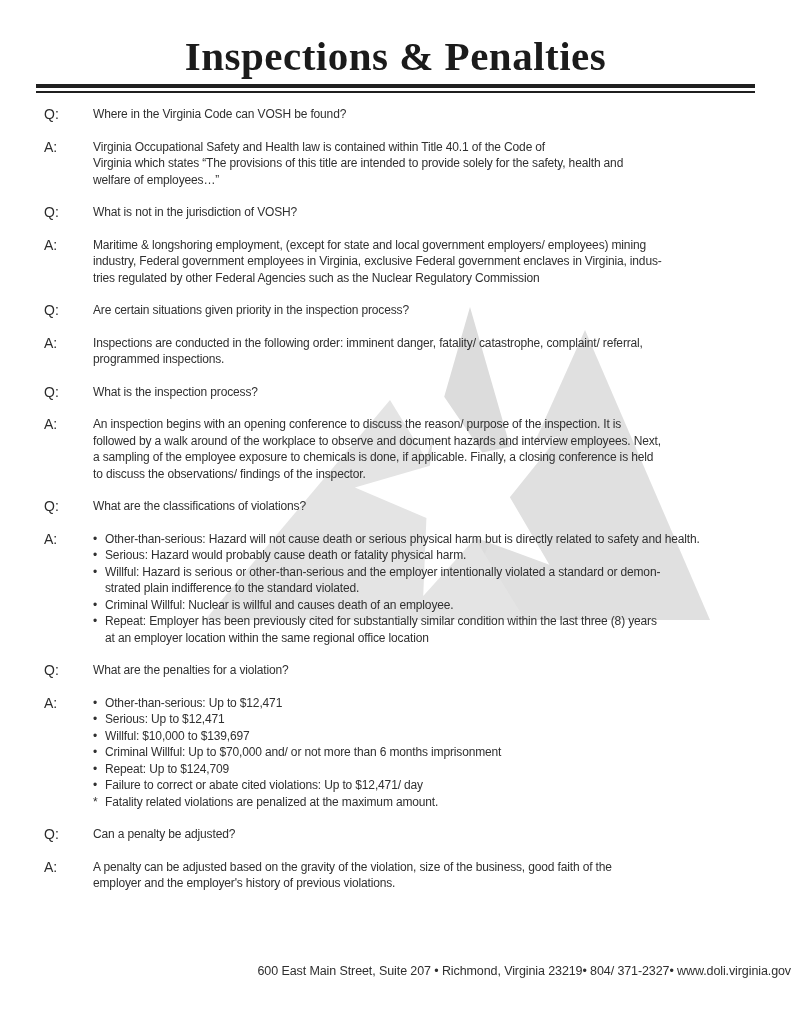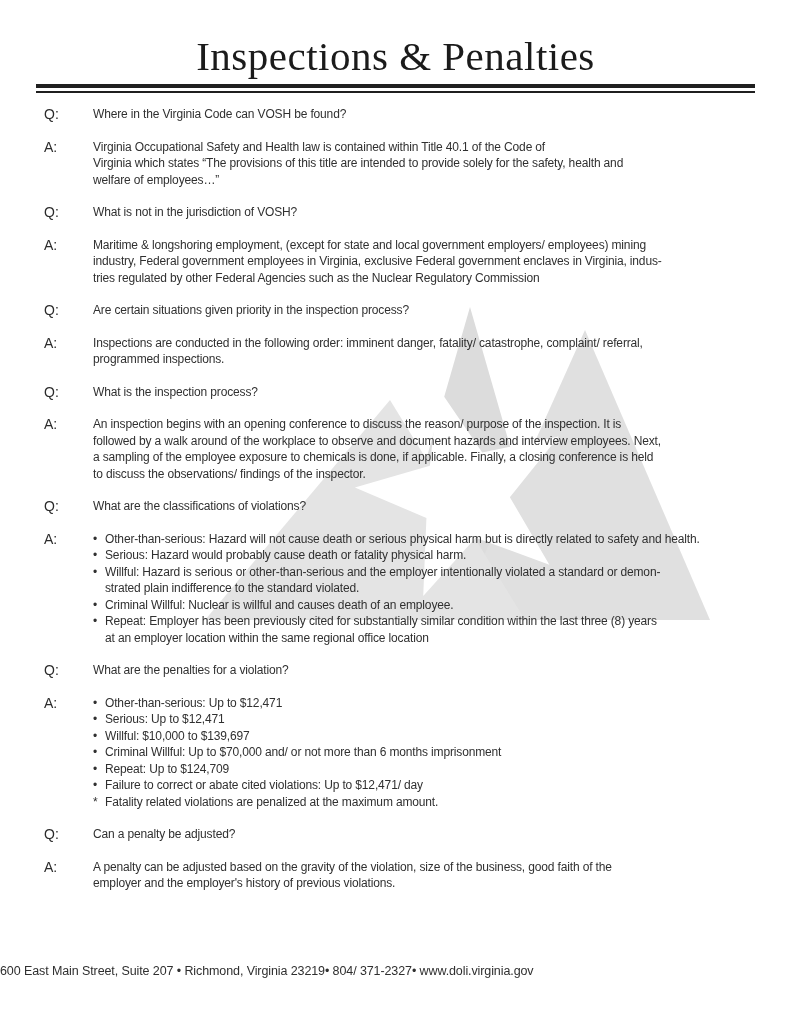--- a/index.html
+++ b/index.html
@@ -18,21 +18,21 @@
     width:540px; height:335px;
     z-index:0;
     pointer-events:none;
   }
   .content { position:relative; z-index:1; }
 
   .title {
     padding-top:34px;
     text-align:center;
     font-family:"Liberation Serif", serif;
-    font-weight:normal;
+    font-weight:bold;
     font-size:41px;
     letter-spacing:0.5px;
     color:#1b1b1b;
     line-height:1.1;
   }
   .title-rule {
     margin:5px 36px 0 36px;
     height:3px;
     border-top:4px solid #1f1f1f;
     border-bottom:2px solid #1f1f1f;
@@ -68,21 +68,21 @@
     font-size:12px;
     line-height:16.5px;
     letter-spacing:-0.15px;
     white-space:pre-line;
     color:#303030;
   }
 
   .footer {
     position:absolute;
     left:0; right:0; bottom:46px;
-    text-align:left;
+    text-align:right;
     font-size:12.5px;
     letter-spacing:-0.1px;
     color:#2f2f2f;
     z-index:1;
   }
 </style>
 </head>
 <body>
 
 <div class="page">

